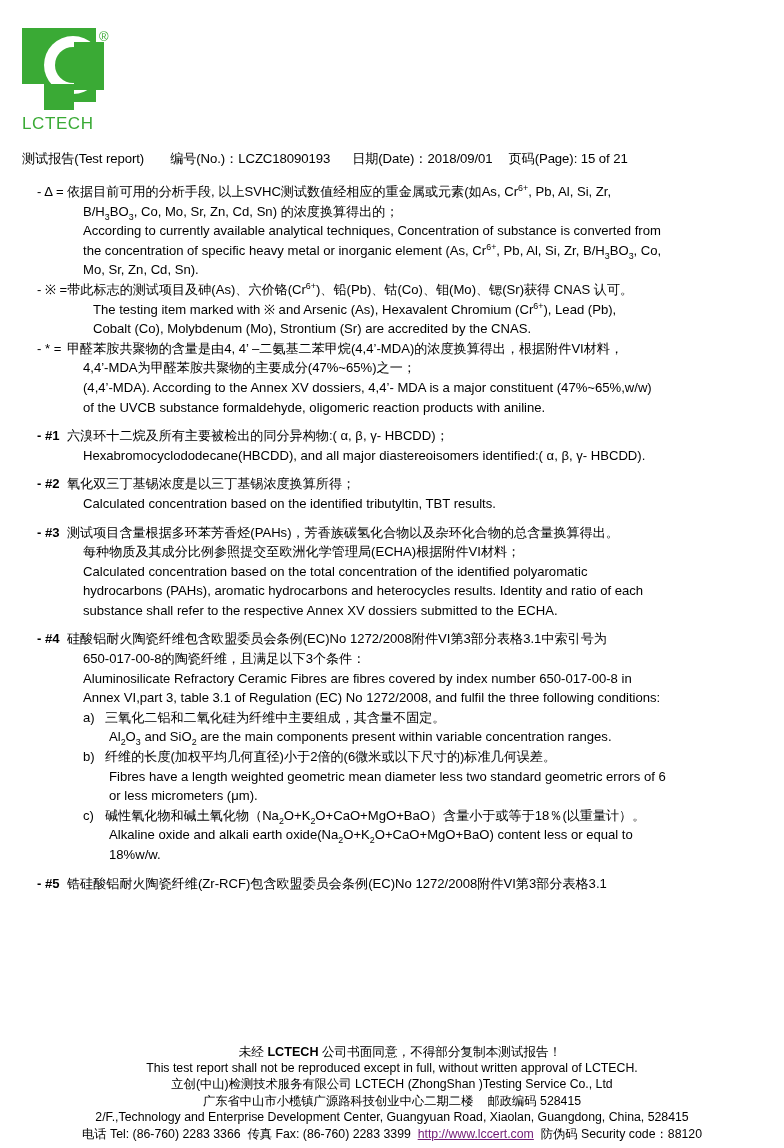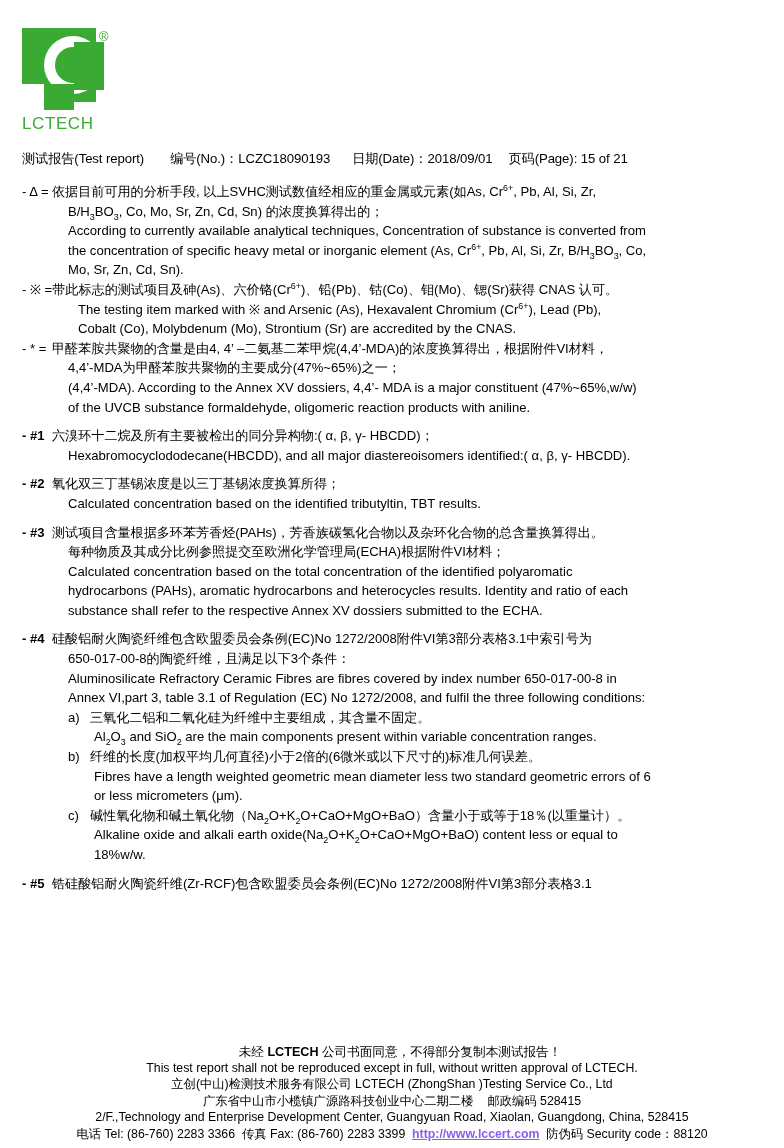--- a/index.html
+++ b/index.html
@@ -124,21 +124,21 @@
   .body-area {
     position: absolute;
     left: 22px;
     top: 182px;
     width: 744px;
     font-size: 13.1px;
     line-height: 19.6px;
   }
   .blk { margin: 0 0 0 0; }
   .blk.sp { margin-top: 9px; }
-  .ln { white-space: nowrap; }
+  .ln { white-space: nowrap; margin-left: 15px; }
   .marker {
     display: inline-block;
     min-width: 30px;
   }
   .b { font-weight: bold; }
   .ind2 { padding-left: 46px; }
   .ind3 { padding-left: 56px; }
   .ind4 { padding-left: 72px; }
   sup { font-size: 0.68em; vertical-align: super; line-height: 0; }
   sub { font-size: 0.68em; vertical-align: sub; line-height: 0; }
@@ -151,23 +151,22 @@
     bottom: 6px;
     text-align: center;
     font-size: 12.3px;
     line-height: 16.4px;
   }
   .footer .f-bold { font-weight: bold; }
   .footer .f-line { white-space: nowrap; }
   .footer .f-line.cn { font-size: 12.6px; padding-left: 16px; }
   .footer .f-sp { display: inline-block; width: 14px; }
   .link {
-    color: #8b5cf6;
+    color: #701a75;
     text-decoration: underline;
-    font-weight: bold;
   }
 </style>
 </head>
 <body>
 
 <div class="page">
 
   <div class="logo-block">
     <div class="logo-mark">
       <div class="logo-sq"></div>

